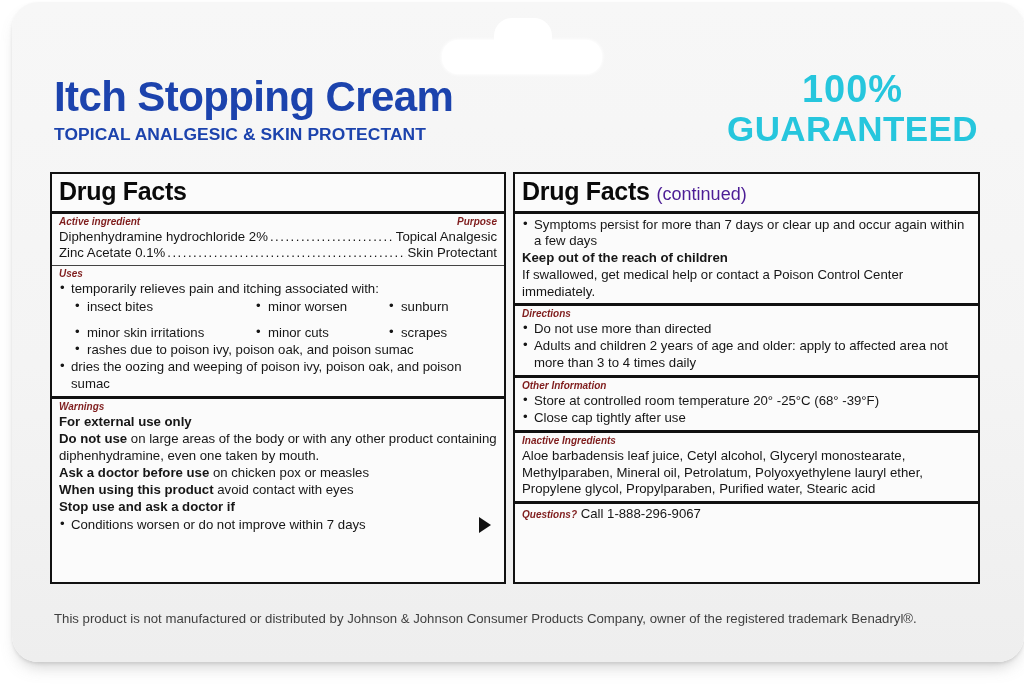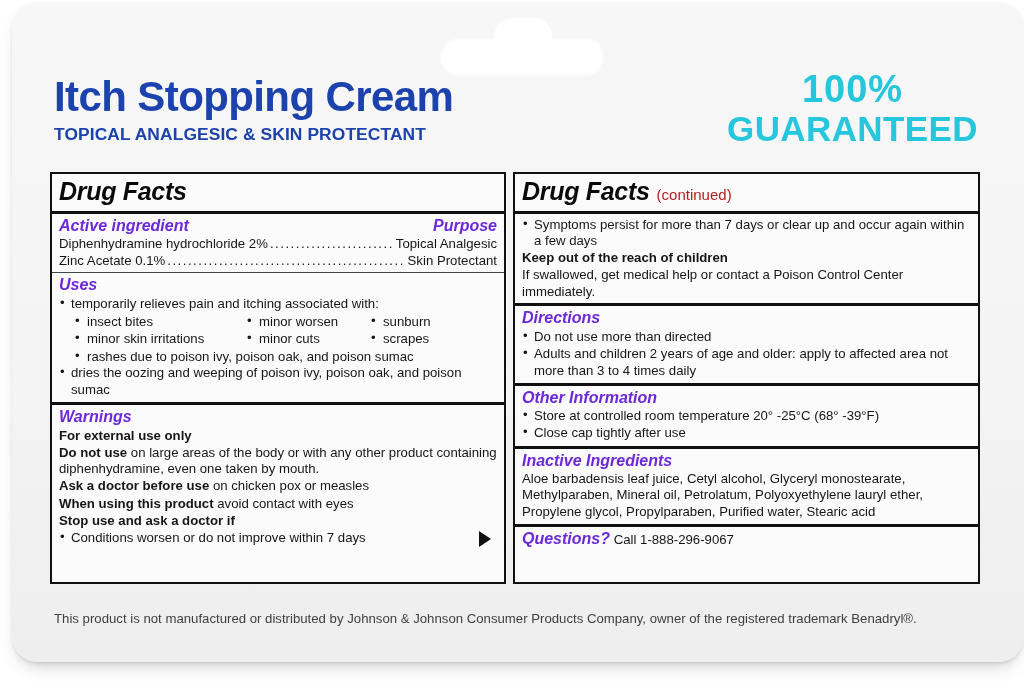--- a/index.html
+++ b/index.html
@@ -116,43 +116,42 @@
   .df-title-bar {
     border-bottom: 3px solid #111;
     padding: 3px 7px 5px 7px;
     display: flex;
     align-items: baseline;
     gap: 7px;
   }
   .df-title {
     font-size: 25px;
     font-weight: bold;
-    font-style: italic;
     letter-spacing: -0.3px;
     color: #0a0a0a;
   }
   .df-title-note {
-    font-size: 15px;
-    color: #b91c1c;
+    font-size: 18px;
+    color: #4c1d95;
   }
 
   .sec {
     padding: 2px 7px 3px 7px;
     font-size: 13.2px;
     color: #161616;
     line-height: 1.26;
   }
   .sec-rule-thick { border-top: 3px solid #111; }
   .sec-rule-thin  { border-top: 1px solid #444; }
 
   .sec-head {
     font-style: italic;
     font-weight: bold;
-    font-size: 16px;
-    color: #6d28d9;
+    font-size: 10px;
+    color: #7f1d1d;
     display: block;
   }
   .head-row {
     display: flex;
     justify-content: space-between;
     align-items: baseline;
   }
   .b { font-weight: bold; }
 
   .leader-row {
@@ -180,20 +179,21 @@
     content: "\2022";
     position: absolute;
     left: 1px;
     top: -1px;
   }
 
   .grid3 {
     display: grid;
     grid-template-columns: 172px 124px auto;
     margin-left: 16px;
+    gap: 9px;
   }
   .grid3 span {
     position: relative;
     padding-left: 12px;
     line-height: 1.3;
   }
   .grid3 span::before {
     content: "\2022";
     position: absolute;
     left: 0;

